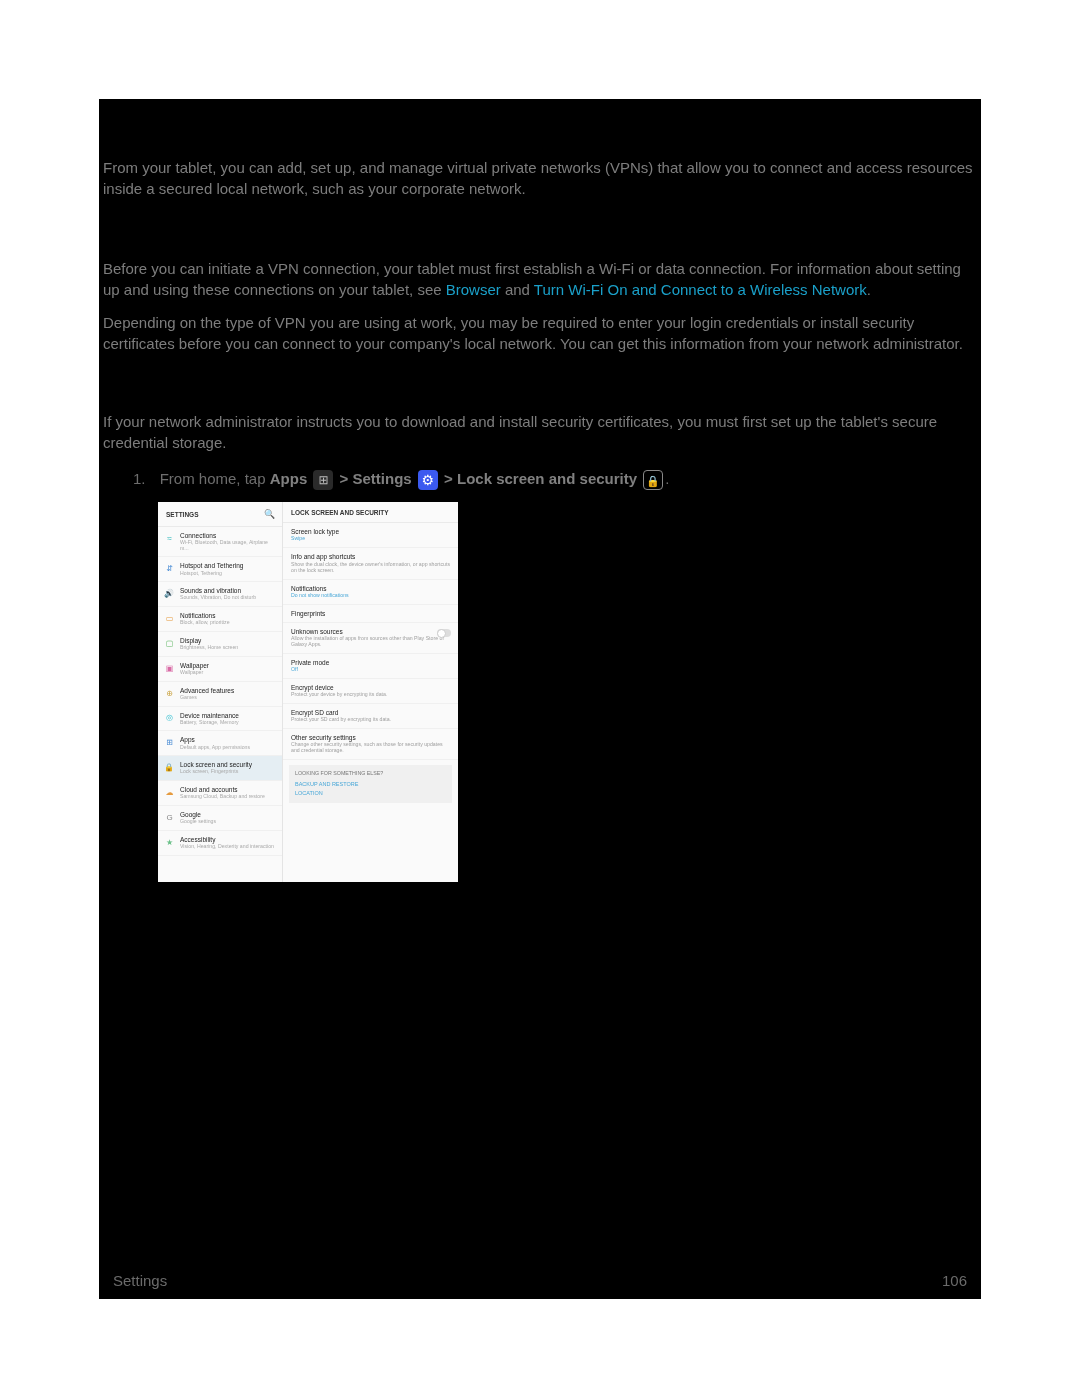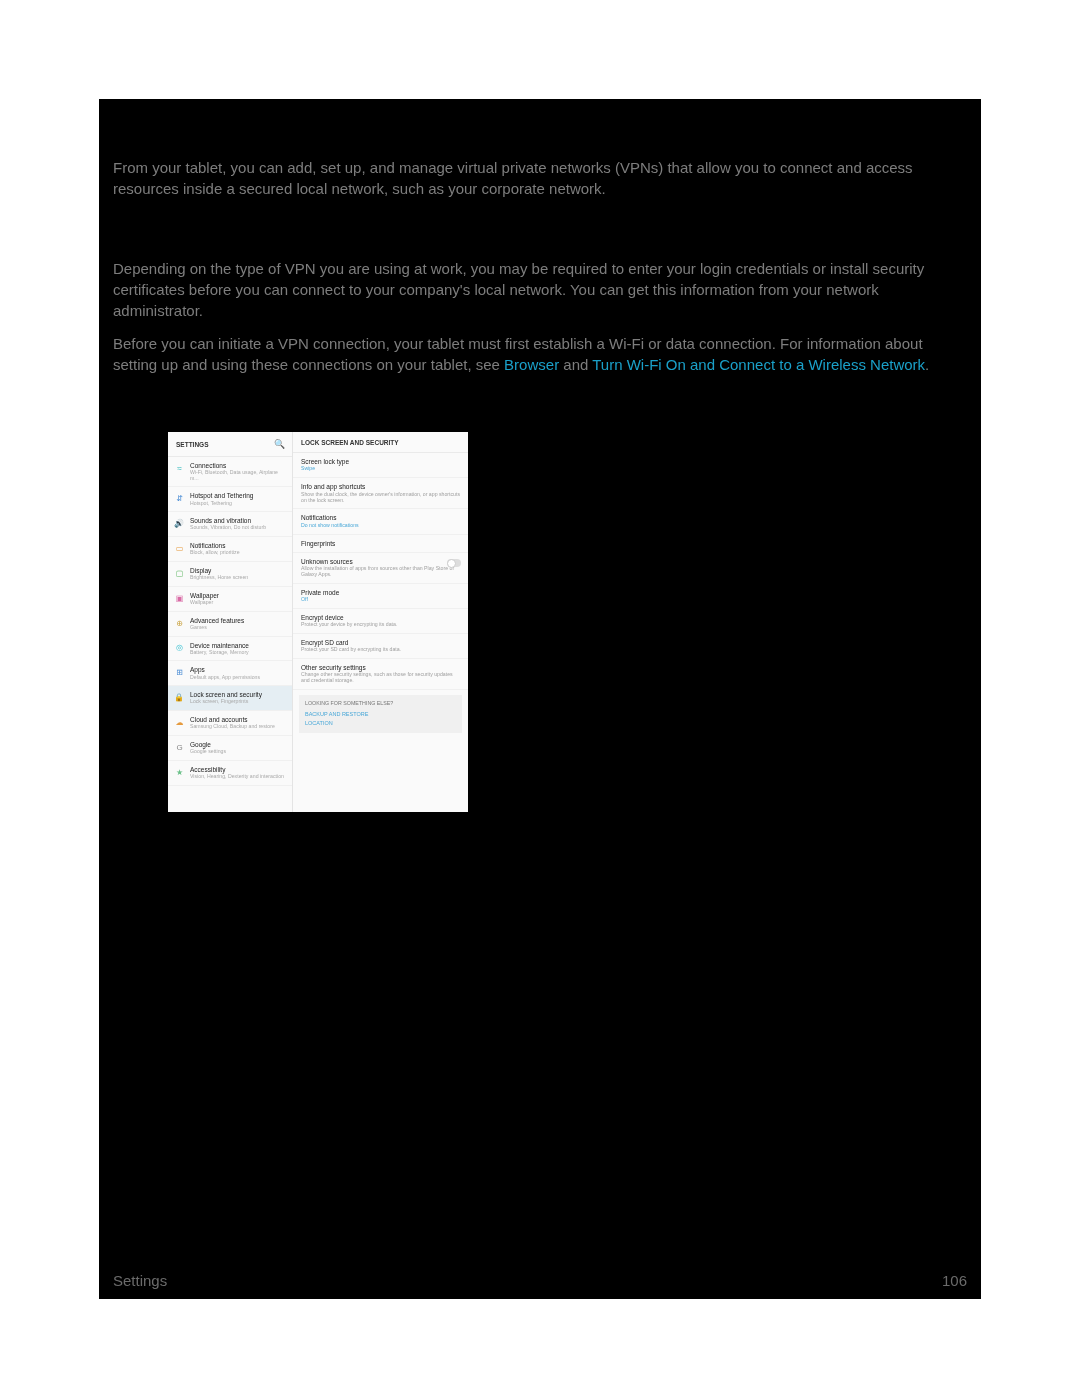--- a/index.html
+++ b/index.html
@@ -11,21 +11,21 @@
     position: relative;
   }
   .page {
     position: absolute;
     top: 99px; left: 99px;
     width: 882px; height: 1200px;
     background: #000;
     padding: 20px 0 0 0;
   }
   .content {
-    padding: 0 14px;
+    padding: 0 4px;
     color: #7d7d7d;
     font-size: 15px;
     line-height: 1.4;
   }
   .heading1 {
     color: #000;
     font-size: 20px;
     margin-bottom: 10px;
   }
   .heading2 {
@@ -178,27 +178,40 @@
 </head>
 <body>
 
 <div class="page">
   <div class="content">
 
     <div class="heading1">Virtual Private Networks (VPN)</div>
     <p>From your tablet, you can add, set up, and manage virtual private networks (VPNs) that allow you to connect and access resources inside a secured local network, such as your corporate network.</p>
 
     <div class="heading2">Prepare Your Tablet for VPN Connection</div>
-    <p>Depending on the type of VPN you are using at work, you may be required to enter your login credentials or install security certificates before you can connect to your company's local network. You can get this information from your network administrator.</p>
     <p>
       <span>Before you can initiate a VPN connection, your tablet must first establish a Wi-Fi or data connection. For information about setting up and using these connections on your tablet, see </span><span class="link">Browser</span><span> and </span><span class="link">Turn Wi-Fi On and Connect to a Wireless Network</span><span>.</span>
     </p>
+    <p>Depending on the type of VPN you are using at work, you may be required to enter your login credentials or install security certificates before you can connect to your company's local network. You can get this information from your network administrator.</p>
 
     <div class="heading3">Set Up Secure Credential Storage</div>
-
+    <p>If your network administrator instructs you to download and install security certificates, you must first set up the tablet's secure credential storage.</p>
+
+    <div class="step">
+      <span class="step-num">1.</span>
+      <span>From home, tap </span>
+      <span class="bold">Apps</span>
+      <span class="inline-icon apps-icon">⊞</span>
+      <span class="bold"> &gt; </span>
+      <span class="bold">Settings</span>
+      <span class="inline-icon settings-icon">⚙</span>
+      <span class="bold"> &gt; </span>
+      <span class="bold">Lock screen and security</span>
+      <span class="inline-icon lock-icon-big">🔒</span><span>.</span>
+    </div>
 
     <div class="screenshot">
       <div class="ss-left">
         <div class="ss-header">
           <span>SETTINGS</span>
           <span class="ss-search">🔍</span>
         </div>
         <div id="ss-left-list">
             <div class="ss-item">
               <span class="icon ic-teal">≈</span>

